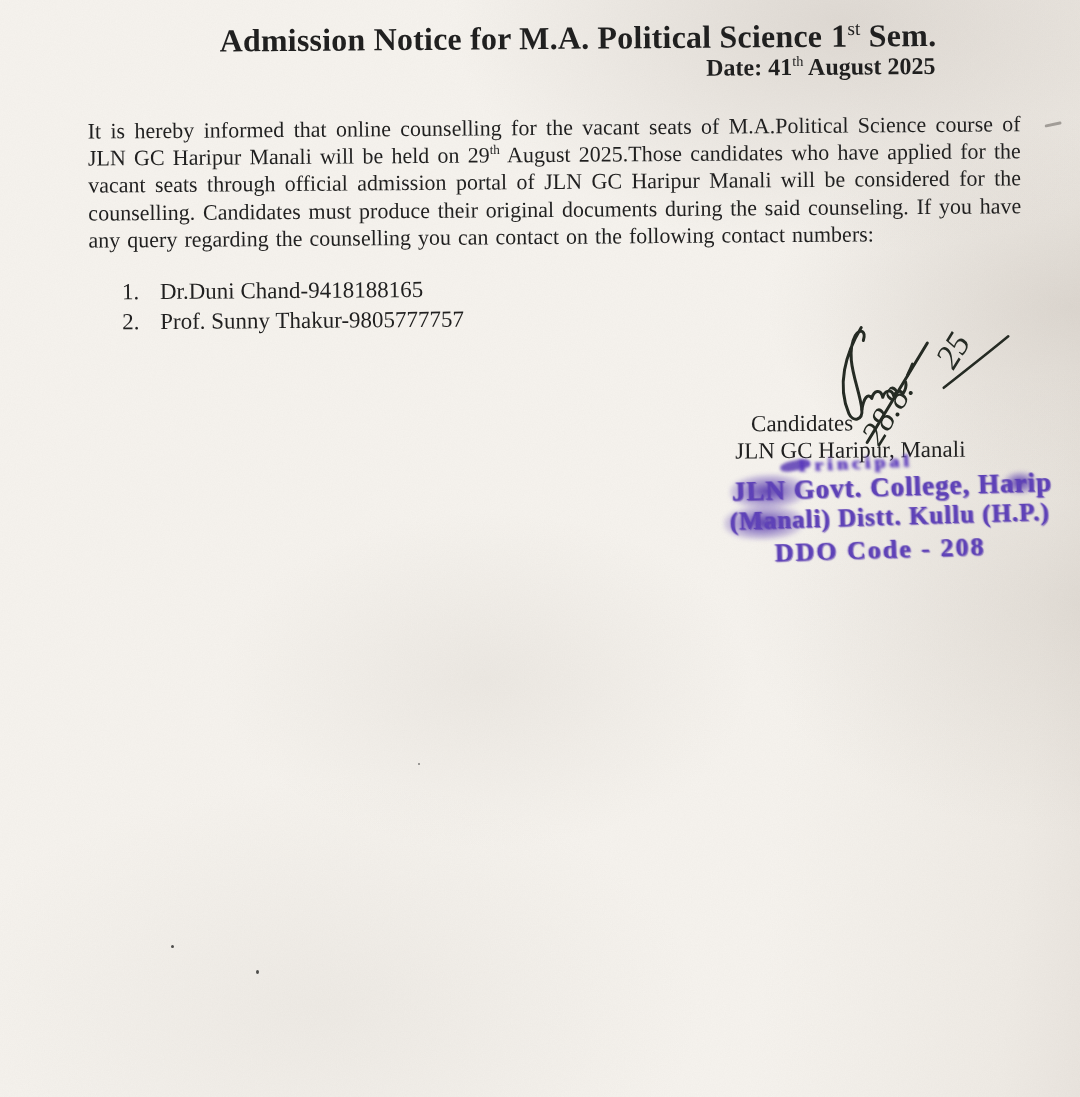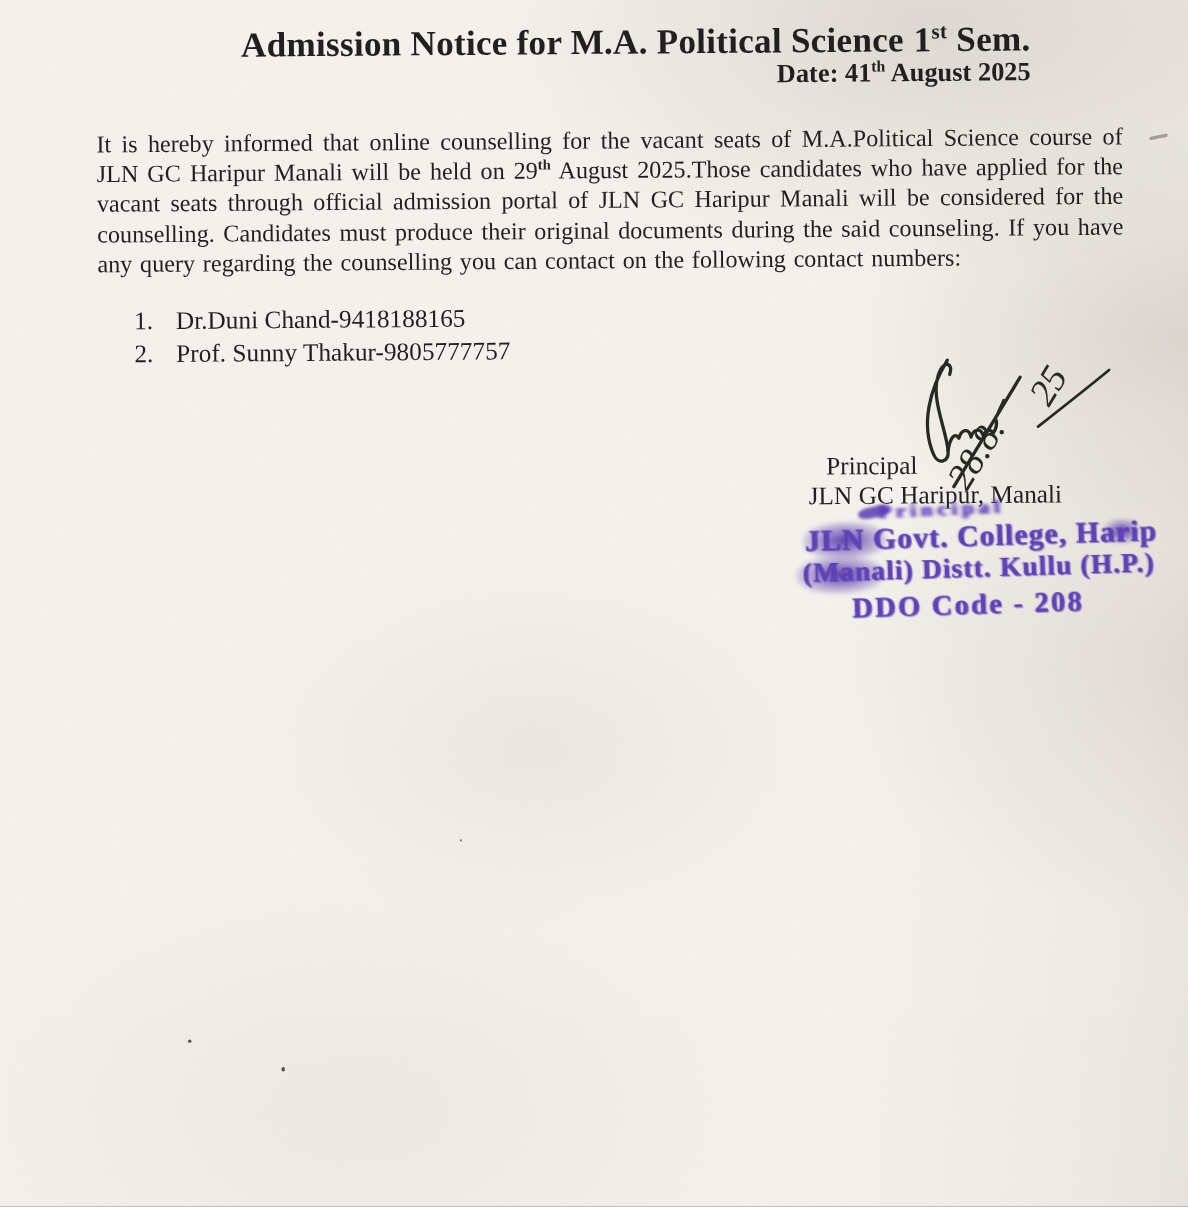--- a/index.html
+++ b/index.html
@@ -20,21 +20,21 @@
   .noise{position:absolute;left:0;top:0;pointer-events:none;}
   .tilt{position:absolute;left:0;top:0;width:100%;height:100%;
         transform:rotate(-0.45deg);transform-origin:540px 300px;}
 
   .title{
     position:absolute;left:105px;top:20px;width:950px;
     text-align:center;font-weight:bold;font-size:32px;letter-spacing:0.2px;
     white-space:nowrap;
   }
   .title sup, .dateline sup, .bodytext sup{
-    font-size:60%;vertical-align:super;line-height:0;font-weight:bold;
+    font-size:60%;vertical-align:super;line-height:0;font-weight:normal;
   }
   .tgap{display:inline-block;width:9px;}
 
   .dateline{
     position:absolute;left:708px;top:56px;
     font-weight:bold;font-size:24px;white-space:nowrap;
   }
 
   .bodytext{
     position:absolute;left:89px;top:114px;width:933px;
@@ -122,21 +122,21 @@
         <path d="M 132,50 C 134,45 136,42 137,39"></path>
         <path d="M 91,117 L 152,18"></path>
         <path stroke-width="2.5" d="M 168,63 C 190,46 212,29 233,12"></path>
       </g>
       <g fill="#20261f" font-family="Liberation Serif, serif" font-style="italic" font-size="34">
         <text transform="translate(103,122) rotate(-58)">28.8.</text>
         <text transform="translate(178,46) rotate(-58)">25</text>
       </g>
     </svg>
 
-    <div class="principal-label">Principal</div>
+    <div class="principal-label">Candidates</div>
     <div class="institution-label">JLN GC Haripur, Manali</div>
 
     <div class="stamp">
       <div class="stamp-blob blob1"></div>
       <div class="stamp-blob blob2"></div>
       <div class="stamp-blob blob3"></div>
       <div class="stamp-blob blob4"></div>
       <div class="stamp-text stamp-overlay">Principal</div>
       <div class="stamp-text stamp-l1">JLN Govt. College, Harip</div>
       <div class="stamp-text stamp-l2">(Manali) Distt. Kullu (H.P.)</div>

